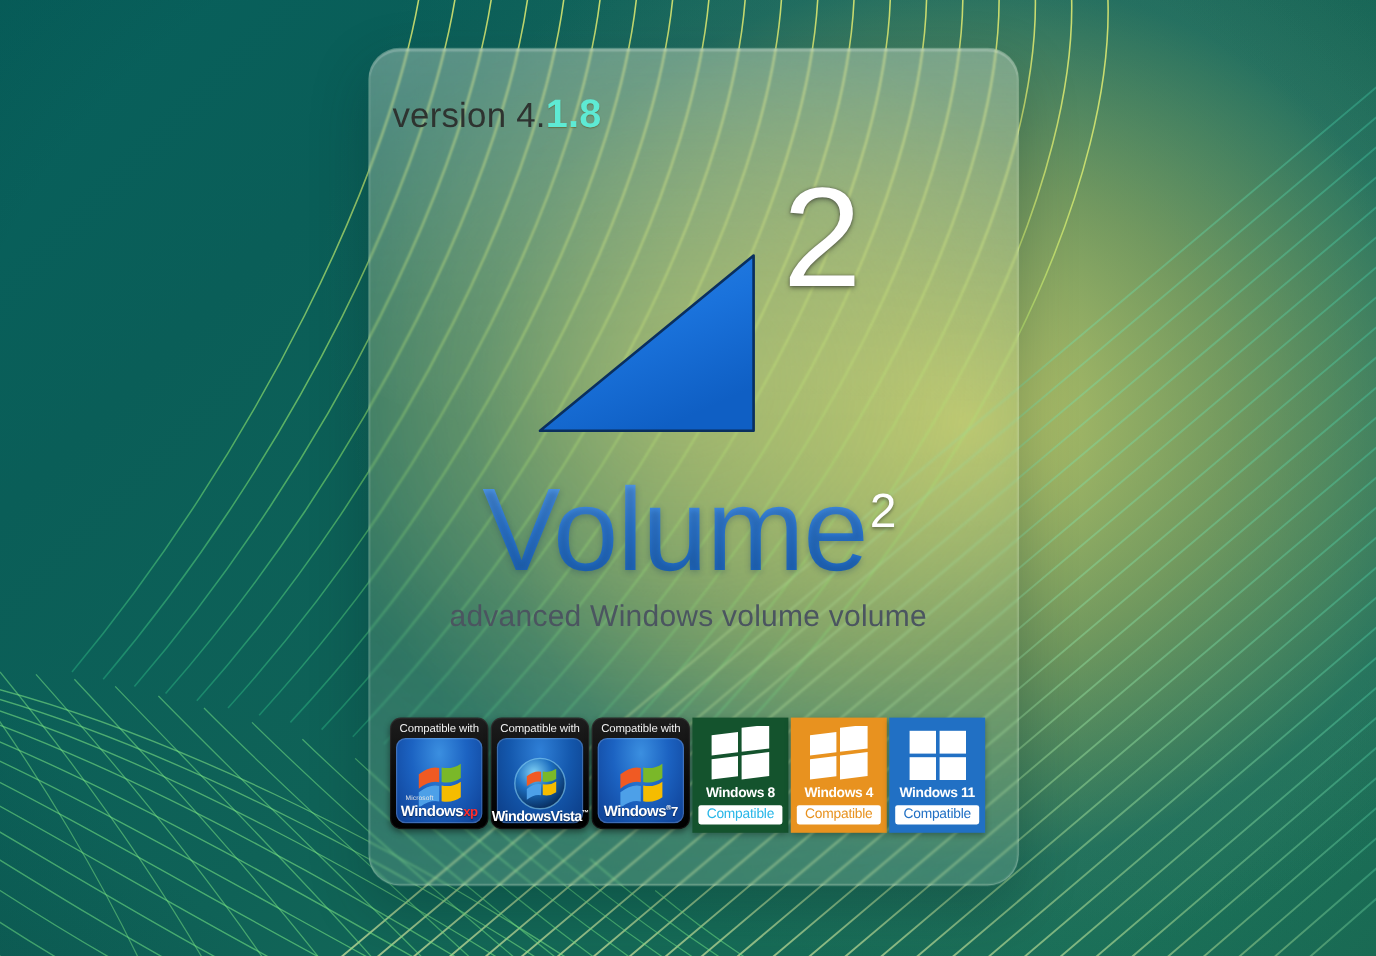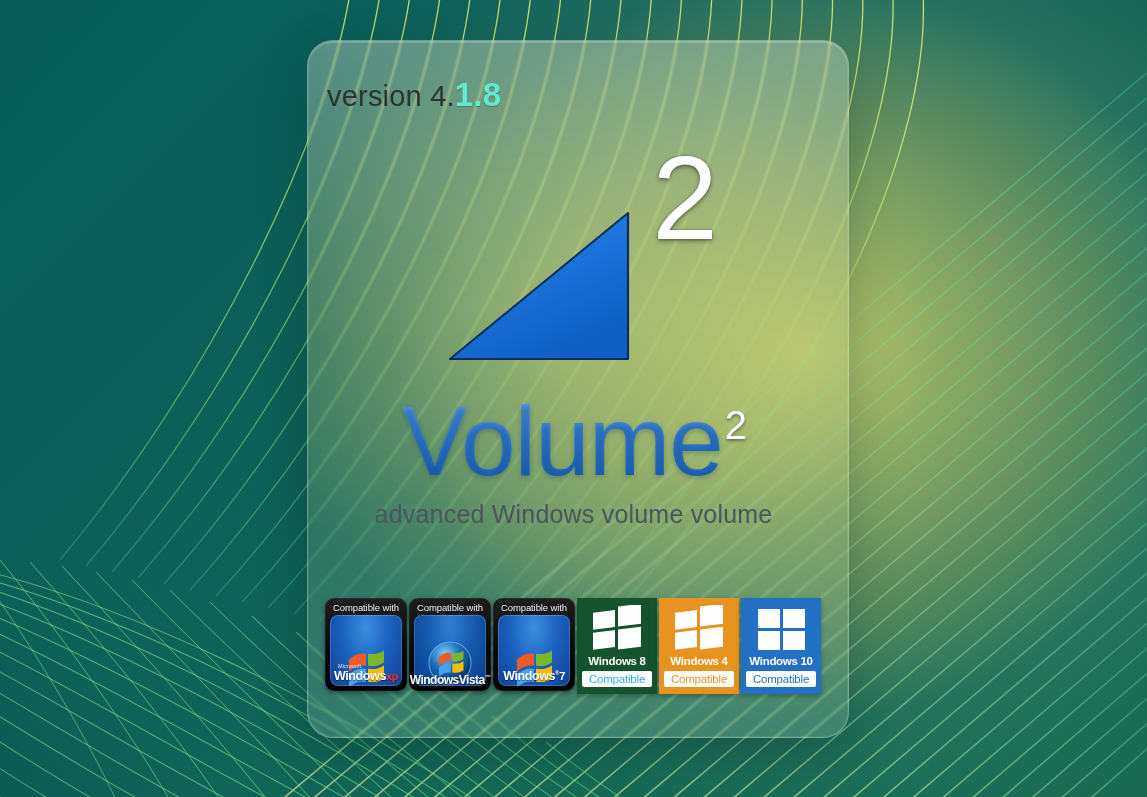--- a/index.html
+++ b/index.html
@@ -180,21 +180,21 @@
     margin-top: 2px;
     width: 72px;
     height: 71px;
     border-radius: 8px;
     background: radial-gradient(ellipse at 50% 18%, #3b8fe0 0%, #1c63c2 45%, #0e3f93 100%);
     box-shadow: 0 0 0 1px rgba(255,255,255,0.18) inset;
     position: relative;
     display: flex;
     flex-direction: column;
     align-items: center;
-    justify-content: flex-end;
+    justify-content: center;
     overflow: hidden;
   }
   .badge-classic .bc-body.vista {
     background: radial-gradient(ellipse at 50% 15%, #2f7fd6 0%, #1458ad 50%, #0b3b84 100%);
   }
   .bc-flag { margin-top: 5px; }
   .bc-name {
     position: absolute;
     bottom: 3px;
     left: 0; right: 0;
@@ -492,19 +492,19 @@
 
     <div class="badge-modern" style="background:#2170c4;">
       <svg width="54" height="46" viewBox="0 0 54 46">
         <g transform="translate(1,2)">
           <rect x="3" y="2" width="22" height="19" fill="#ffffff"></rect>
           <rect x="28" y="2" width="22" height="19" fill="#ffffff"></rect>
           <rect x="3" y="24" width="22" height="19" fill="#ffffff"></rect>
           <rect x="28" y="24" width="22" height="19" fill="#ffffff"></rect>
         </g>
       </svg>
-      <div class="bm-name">Windows 10</div>
+      <div class="bm-name">Windows 11</div>
       <div class="bm-pill" style="color:#2170c4;">Compatible</div>
     </div>
 
   </div>
 
 </div>
 
 </body></html>

